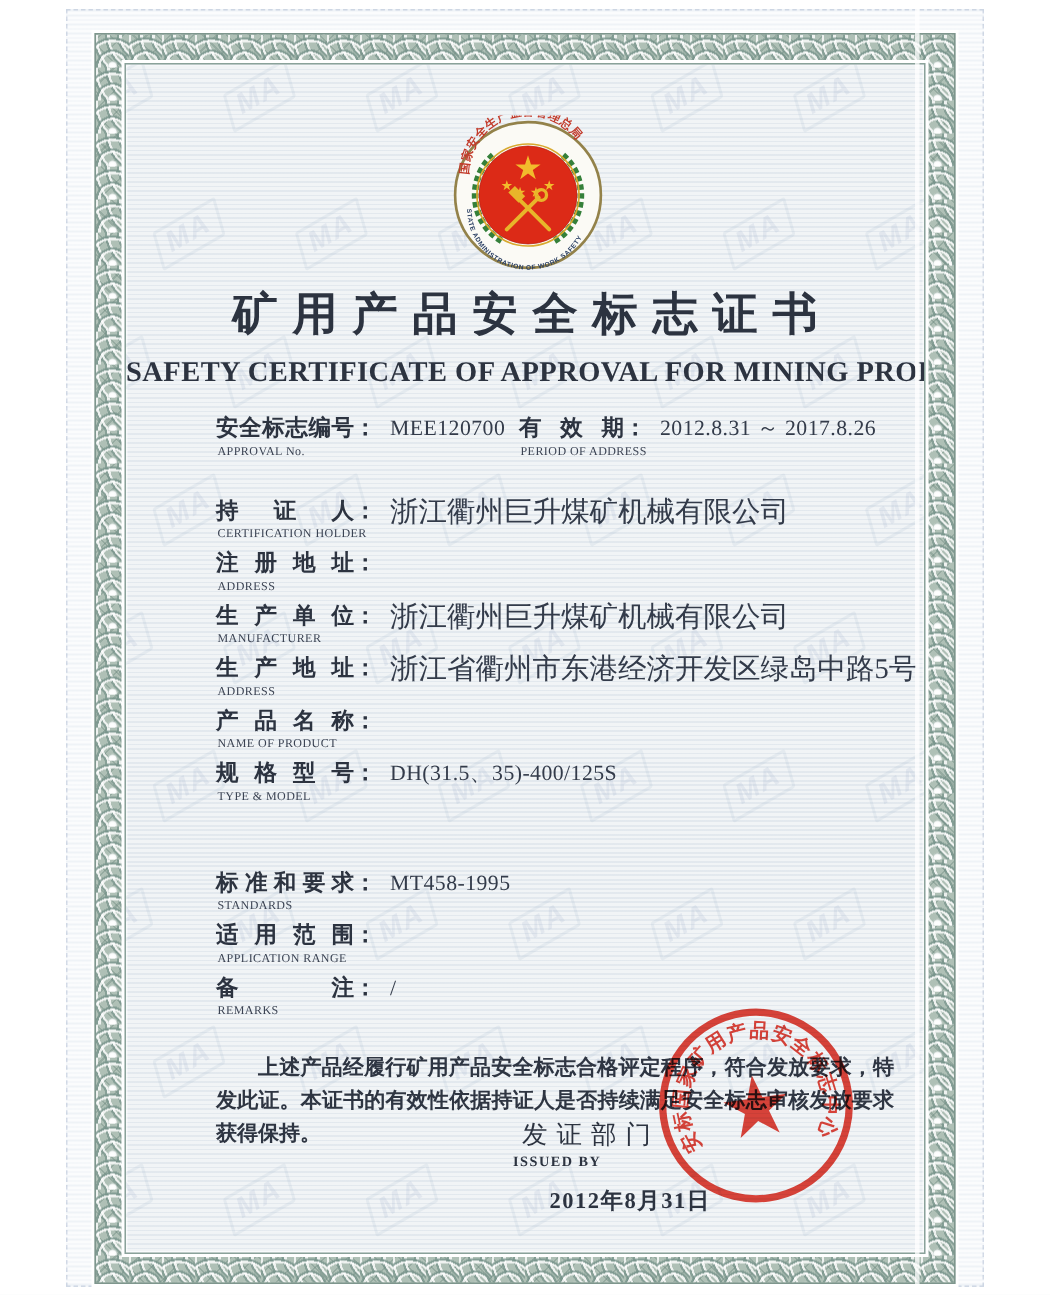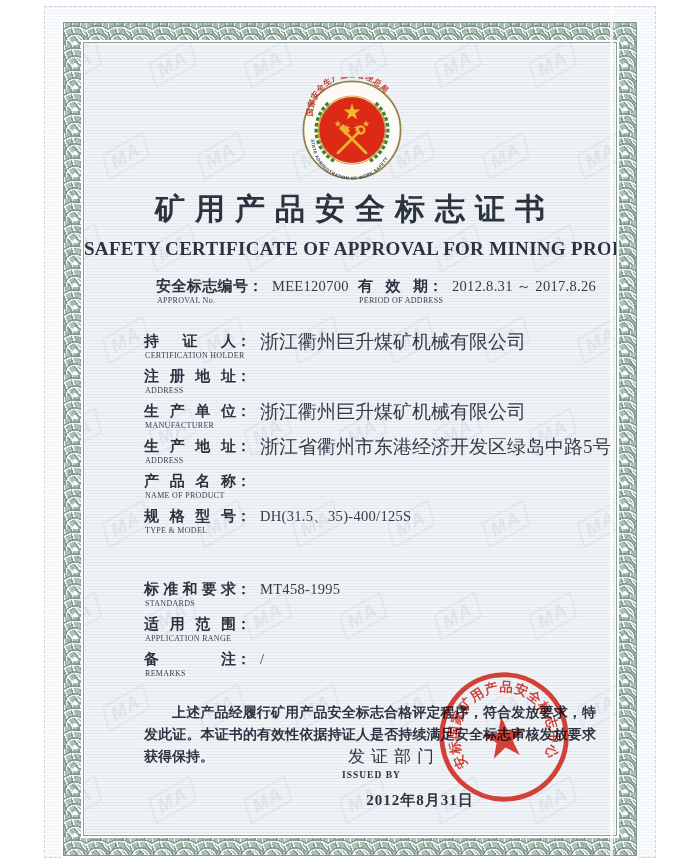--- a/index.html
+++ b/index.html
@@ -62,21 +62,21 @@
     white-space:nowrap;
   }
   .subtitle {
     position:absolute; top:195px; left:0; width:100%;
     text-align:center; font-size:19px; font-weight:700;
     letter-spacing:.3px; color:#2c3340; white-space:nowrap;
   }
   
   .fields { position:absolute; top:234px; left:60px; right:24px; }
   .f-row1 { display:flex; margin-bottom:20px; }
-  .col-a { flex:0 0 202px;margin-left:12px; }
+  .col-a { flex:0 0 202px; }
   .col-b { flex:1 1 auto; }
   .field { display:flex; align-items:flex-start; min-height:28px; margin-bottom:7px; }
   .labwrap { position:relative; flex:0 0 auto; white-space:nowrap; }
   .zh {
     display:inline-block; font-size:15px; font-weight:700; color:#2c3340;
     text-align:justify; text-align-last:justify; vertical-align:top; line-height:19px;
   }
   .w92 { width:92px; }
   .w70 { width:70px; }
   .colon { font-size:15px; font-weight:700; color:#2c3340; line-height:19px; }

